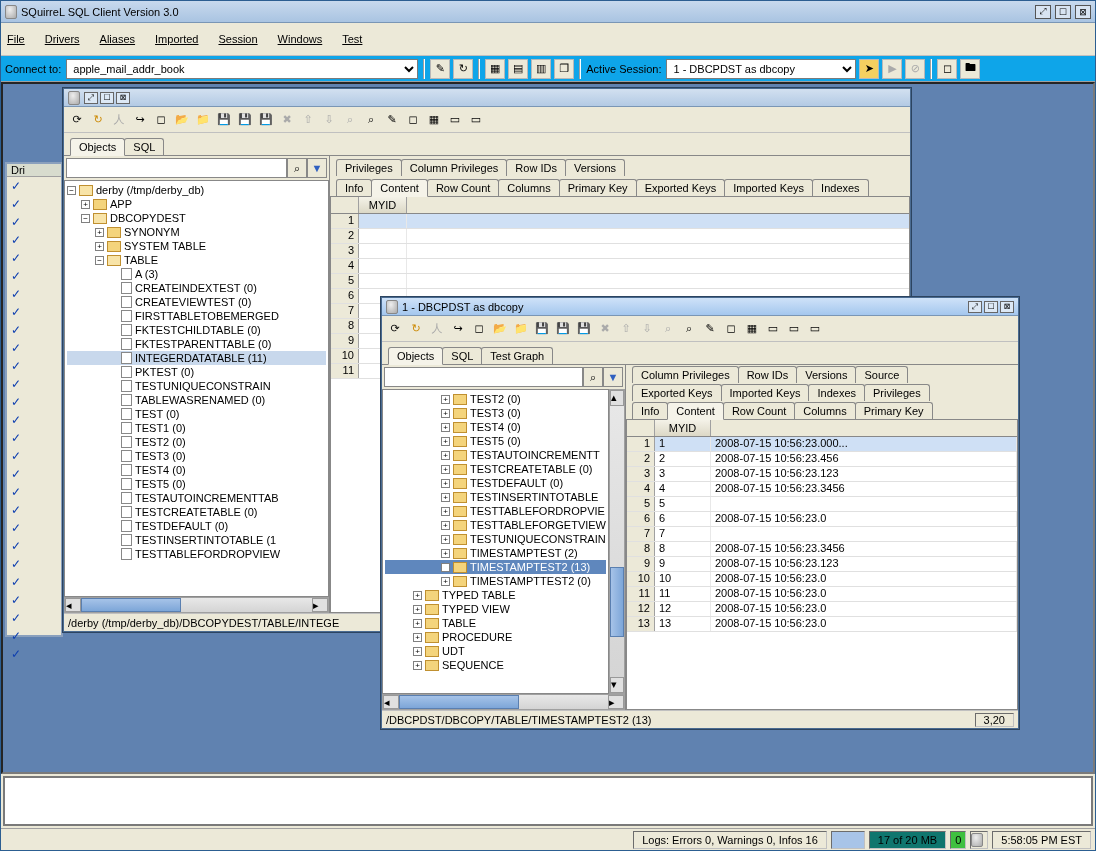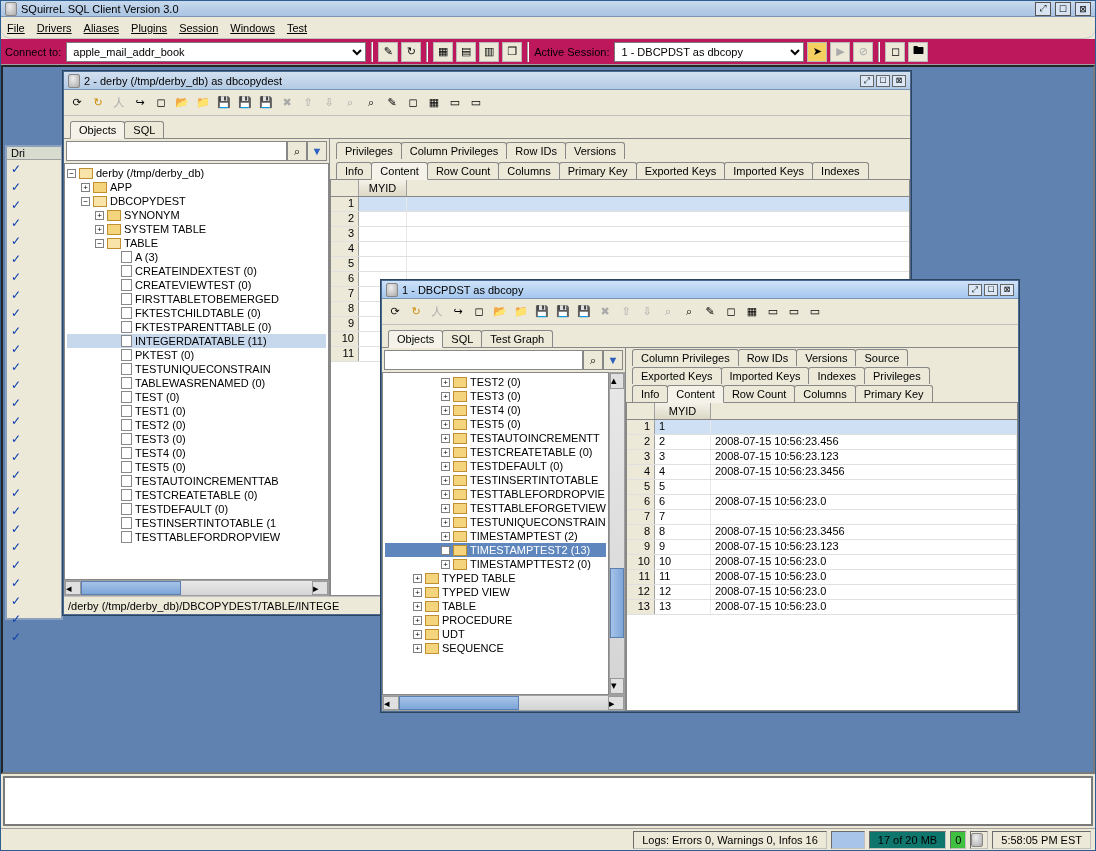--- a/index.html
+++ b/index.html
@@ -2,34 +2,34 @@
 <html><head>
 <meta charset="utf-8">
 <style>
 * { box-sizing: border-box; margin: 0; padding: 0; font-family: "Segoe UI", Tahoma, sans-serif; font-size: 11px; }
 body { background: #5a7ba6; width: 1096px; height: 851px; overflow: hidden; position: relative; }
 
 
 .app-window { position: absolute; top: 0; left: 0; width: 1096px; height: 851px; background: #ece9d8; border: 1px solid #2c5e91; display: flex; flex-direction: column; }
 
 
-.titlebar { height: 16px; background: linear-gradient(#c8d9ed,#a9c4e2); display: flex; align-items: center; padding: 0 4px; border-bottom: 1px solid #7a96b5; }
+.titlebar { height: 22px; background: linear-gradient(#c8d9ed,#a9c4e2); display: flex; align-items: center; padding: 0 4px; border-bottom: 1px solid #7a96b5; }
 .titlebar .title { flex: 1; color: #000; }
 .titlebar .winbtns { display: flex; gap: 4px; }
 .titlebar .winbtn { width: 16px; height: 14px; border: 1px solid #555; background: #d8e4f2; display: flex; align-items: center; justify-content: center; font-size: 9px; }
 
 
-.menubar { height: 22px; background: #ece9d8; display: flex; align-items: center; padding: 0 6px; gap: 12px; border-bottom: 1px solid #c0c0c0; border-radius: 10px; }
+.menubar { height: 33px; background: #ece9d8; display: flex; align-items: center; padding: 0 6px; gap: 20px; border-bottom: 1px solid #c0c0c0; }
 .menubar span { text-decoration: underline; text-decoration-color: #000; color: #000; }
 
 
-.toolbar { height: 26px; background: #be185d; display: flex; align-items: center; padding: 0 4px; gap: 3px; border-bottom: 1px solid #a0a0a0; }
+.toolbar { height: 26px; background: #0ea5e9; display: flex; align-items: center; padding: 0 4px; gap: 3px; border-bottom: 1px solid #a0a0a0; }
 .toolbar .lbl { margin-right: 2px; }
 .toolbar select, .toolbar .combo { height: 20px; border: 1px solid #7b7b7b; background: #fff; padding: 0 2px; }
-.toolbar .combo1 { width: 300px; }
+.toolbar .combo1 { width: 352px; }
 .toolbar .combo2 { width: 190px; }
 .toolbar .tbtn { width: 20px; height: 20px; border: 1px solid #b8b8b8; background: #ece9d8; display: inline-flex; align-items: center; justify-content: center; }
 .toolbar .sep { width: 2px; height: 20px; border-left: 1px solid #a0a0a0; border-right: 1px solid #fff; margin: 0 2px; }
 
 
 .mdi { flex: 1; background: #6082b0; position: relative; border: 2px inset #7a7a7a; }
 
 
 .iframe { position: absolute; background: #ece9d8; border: 1px solid #4a6b91; box-shadow: 0 0 0 1px #2c4460; display: flex; flex-direction: column; }
 .iframe .ititle { height: 18px; background: linear-gradient(#d2e0f0,#b3cae4); display: flex; align-items: center; padding: 0 4px; border-bottom: 1px solid #7a96b5; }
@@ -106,21 +106,21 @@
       <div class="winbtn">⤢</div>
       <div class="winbtn">☐</div>
       <div class="winbtn">⊠</div>
     </div>
   </div>
 
   <div class="menubar">
     <span>File</span>
     <span>Drivers</span>
     <span>Aliases</span>
-    <span>Plugins</span>
+    <span>Imported</span>
     <span>Session</span>
     <span>Windows</span>
     <span>Test</span>
   </div>
 
   <div class="toolbar">
     <span class="lbl">Connect to:</span>
     <select class="combo combo1"><option>apple_mail_addr_book</option></select>
     <div class="sep"></div>
     <div class="tbtn">✎</div>
@@ -170,21 +170,20 @@
       <div class="check">✓</div>
       <div class="check">✓</div>
       <div class="check">✓</div>
       <div class="check">✓</div>
       <div class="check">✓</div>
     </div>
 
     <div class="iframe" style="left:60px; top:4px; width:848px; height:544px;">
       <div class="ititle">
         <span class="cyl"></span>
-        <span class="t">2 - derby (/tmp/derby_db)  as dbcopydest</span>
         <div class="btns">
           <div class="btn">⤢</div>
           <div class="btn">☐</div>
           <div class="btn">⊠</div>
         </div>
       </div>
       <div class="itoolbar">
         <div class="tbtn">⟳</div>
         <div class="tbtn" style="color:#c80">↻</div>
         <div class="tbtn" style="color:#aaa">人</div>
@@ -673,20 +672,21 @@
           </div>
           <div class="datatable" style="flex:1;">
             <div class="hdr">
               <div class="rownum"></div>
               <div class="hcell" style="width:56px">MYID</div>
             </div>
             <div id="w1grid">
                 <div class="row sel">
                   <div class="rownum">1</div>
                   <div class="rcell" style="width:56px">1</div>
+                  <div class="rcell" style="flex:1">2008-07-15 10:56:23.000...</div>
                 </div>
                 <div class="row">
                   <div class="rownum">2</div>
                   <div class="rcell" style="width:56px">2</div>
                   <div class="rcell" style="flex:1">2008-07-15 10:56:23.456</div>
                 </div>
                 <div class="row">
                   <div class="rownum">3</div>
                   <div class="rcell" style="width:56px">3</div>
                   <div class="rcell" style="flex:1">2008-07-15 10:56:23.123</div>
@@ -735,20 +735,24 @@
                   <div class="rcell" style="flex:1">2008-07-15 10:56:23.0</div>
                 </div>
                 <div class="row">
                   <div class="rownum">13</div>
                   <div class="rcell" style="width:56px">13</div>
                   <div class="rcell" style="flex:1">2008-07-15 10:56:23.0</div>
                 </div>
               </div>
           </div>
         </div>
+      </div>
+      <div class="pathbar">
+        <span style="flex:1">/DBCPDST/DBCOPY/TABLE/TIMESTAMPTEST2 (13)</span>
+        <span class="cell" style="border:1px inset #c0c0c0;padding:0 8px">3,20</span>
       </div>
     </div>
 
   </div>
 
   <div class="bottom-log"></div>
 
   <div class="statusbar">
     <div class="spacer"></div>
     <div class="cell">Logs: Errors 0, Warnings 0, Infos 16</div>

